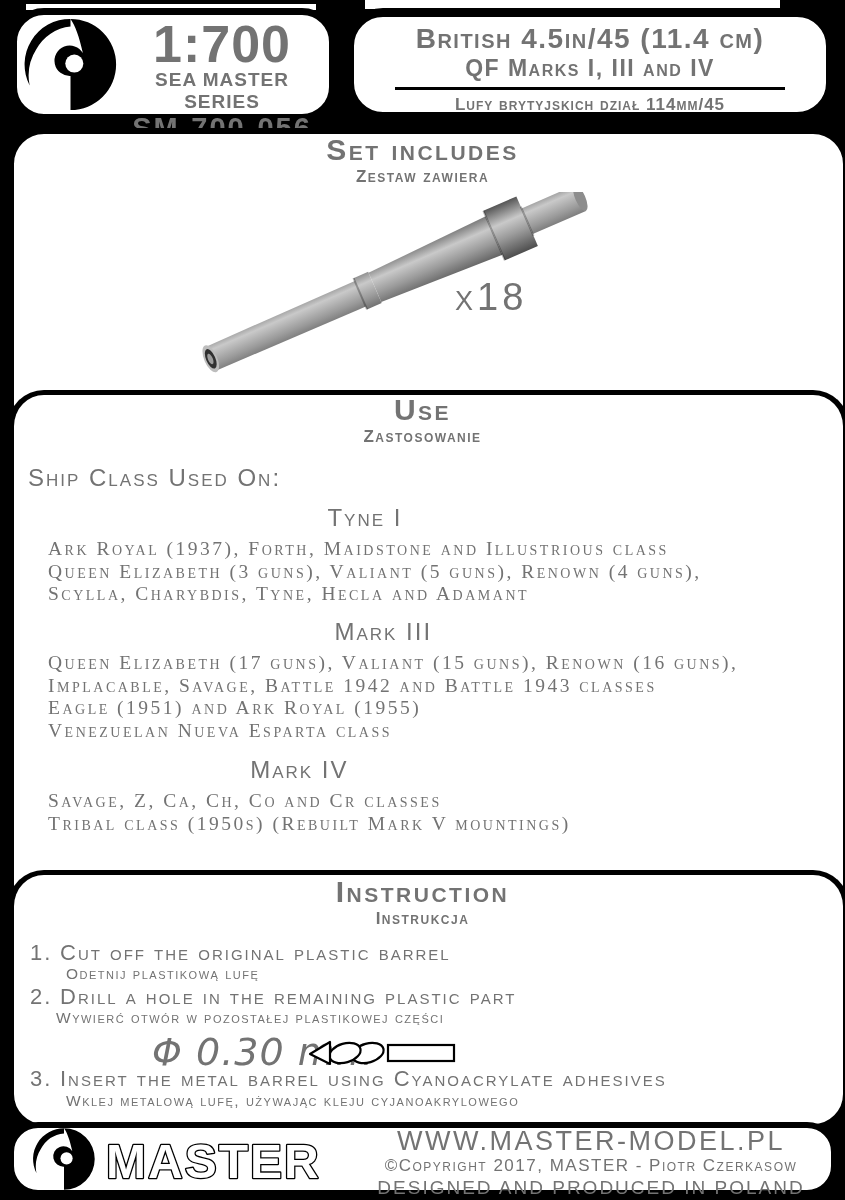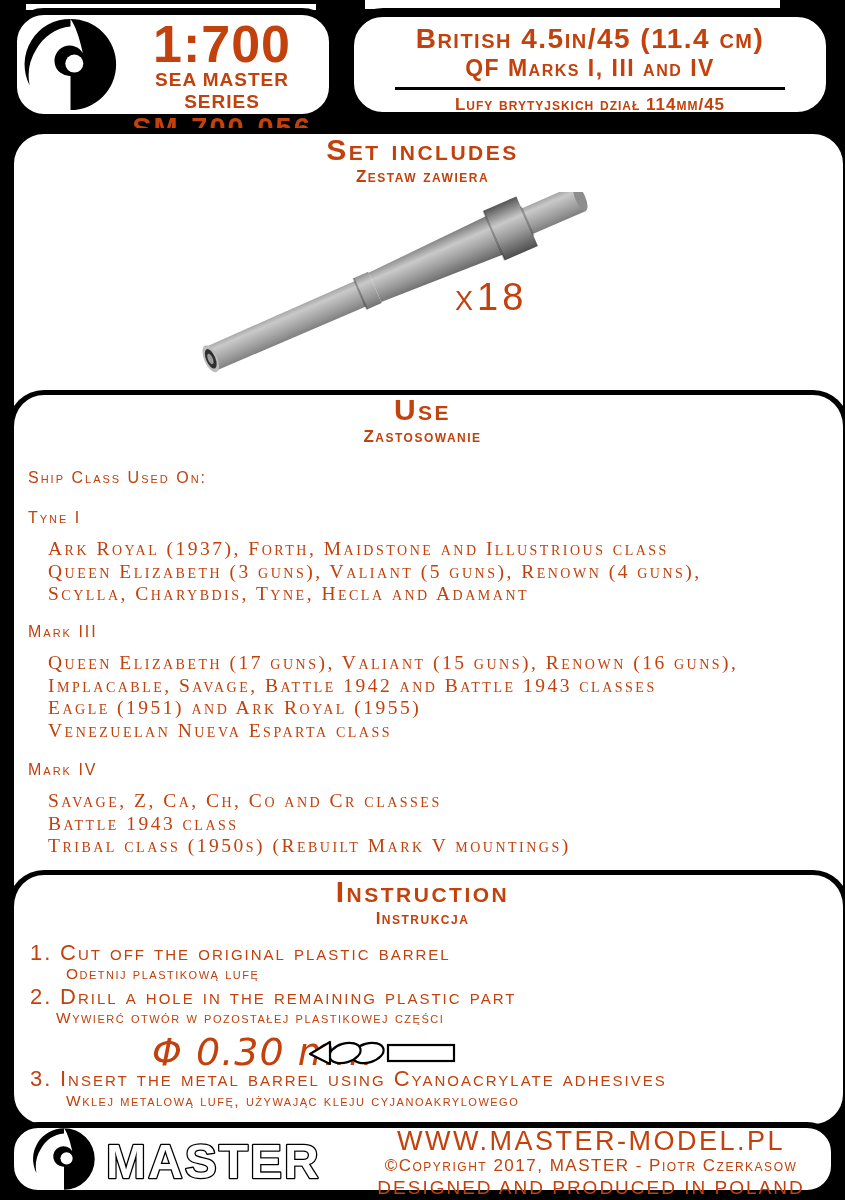--- a/index.html
+++ b/index.html
@@ -1,19 +1,19 @@
 <!DOCTYPE html>
 <html><head>
 <meta charset="utf-8">
 <title>Master SM-700-056 Instruction Sheet</title>
 <style>
   html,body{margin:0;padding:0;background:#000;}
   #page{
     position:relative; width:845px; height:1200px; background:#000;
-    font-family:"Liberation Sans", sans-serif; color:#c2410c; overflow:hidden;border-radius:31px;
+    font-family:"Liberation Sans", sans-serif; color:#737373; overflow:hidden;border-radius:31px;
   }
   .abs{position:absolute;}
   .sc{font-variant:small-caps;}
   .ctr{text-align:center;}
   .box{background:#fff; box-sizing:border-box;}
   
   #hdr-left{left:10px; top:8px; width:326px; height:113px; border:7px solid #000; border-radius:34px;}
   #hdr-right{left:345px; top:8px; width:490px; height:113px; border:9px solid #000; border-radius:38px;}
   .paper-strip{background:#fff; position:absolute;}
   
@@ -25,21 +25,21 @@
   #footer{left:8px; top:1122px; width:829px; height:74px; border:6px solid #000; border-radius:30px;}
   
   .t-scale{font-size:52px; font-weight:700; letter-spacing:1px; line-height:50px;}
   .t-series{font-size:19px; font-weight:700; letter-spacing:1px; line-height:22px;}
   .t-code{font-size:29px; font-weight:700; letter-spacing:2px; line-height:30px;}
   .t-title{font-size:28px; font-weight:700; letter-spacing:1.5px; line-height:32px;}
   .t-sub{font-size:23px; font-weight:700; letter-spacing:1.5px; line-height:26px;}
   .t-tag{font-size:17px; font-weight:700; letter-spacing:1px;}
   .sect-title{font-size:30px; font-weight:700; letter-spacing:2.5px; line-height:32px;}
   .sect-sub{font-size:17px; font-weight:700; letter-spacing:1.5px; line-height:19px;}
-  .h-line{font-size:16px; font-weight:400; letter-spacing:2px; line-height:28px;}
+  .h-line{font-size:24px; font-weight:400; letter-spacing:2px; line-height:28px;text-align:center;}
   .b-line{font-size:19.5px; font-weight:400; letter-spacing:2.5px; line-height:22.5px;}
   .group .b-lines{padding-left:20px; margin-top:6px;font-family:Liberation Serif, serif;}
   .step-row{display:flex; font-size:22px; font-weight:400; letter-spacing:2px; line-height:25px;}
   .step-num{width:30px; flex:0 0 30px;}
   .step-pl{font-size:15.5px; font-weight:400; letter-spacing:1.5px; line-height:18px;}
   .x18{font-size:38px; font-weight:400; letter-spacing:4px;}
   .phi-label{font-size:38px; font-style:italic; font-family:"DejaVu Sans", sans-serif; letter-spacing:1px;}
   .f-web{font-size:27px; font-weight:400; letter-spacing:2.5px; line-height:27px;}
   .f-copy{font-size:17px; font-weight:400; letter-spacing:1.5px; line-height:21px;}
   .f-origin{font-size:19px; font-weight:400; letter-spacing:2px; line-height:23px;}
@@ -138,21 +138,20 @@
       <div class="b-line sc">Implacable, Savage, Battle 1942 and Battle 1943 classes</div>
       <div class="b-line sc">Eagle (1951) and Ark Royal (1955)</div>
       <div class="b-line sc">Venezuelan Nueva Esparta class</div>
     </div>
   </div>
 
   <div class="abs group" style="left:28px; top:756px;">
     <div class="h-line sc">Mark IV</div>
     <div class="b-lines">
       <div class="b-line sc">Savage, Z, Ca, Ch, Co and Cr classes</div>
-      <div class="b-line sc">Battle 1943 class</div>
       <div class="b-line sc">Tribal class (1950s) (Rebuilt Mark V mountings)</div>
     </div>
   </div>
 
   <div class="abs ctr sect-title sc" style="left:8px; width:829px; top:876px;">Instruction</div>
   <div class="abs ctr sect-sub sc" style="left:8px; width:829px; top:909px;">Instrukcja</div>
 
   <div class="abs step-row sc" style="left:30px; top:940px;">
     <span class="step-num">1.</span>
     <span>Cut off the original plastic barrel</span>

